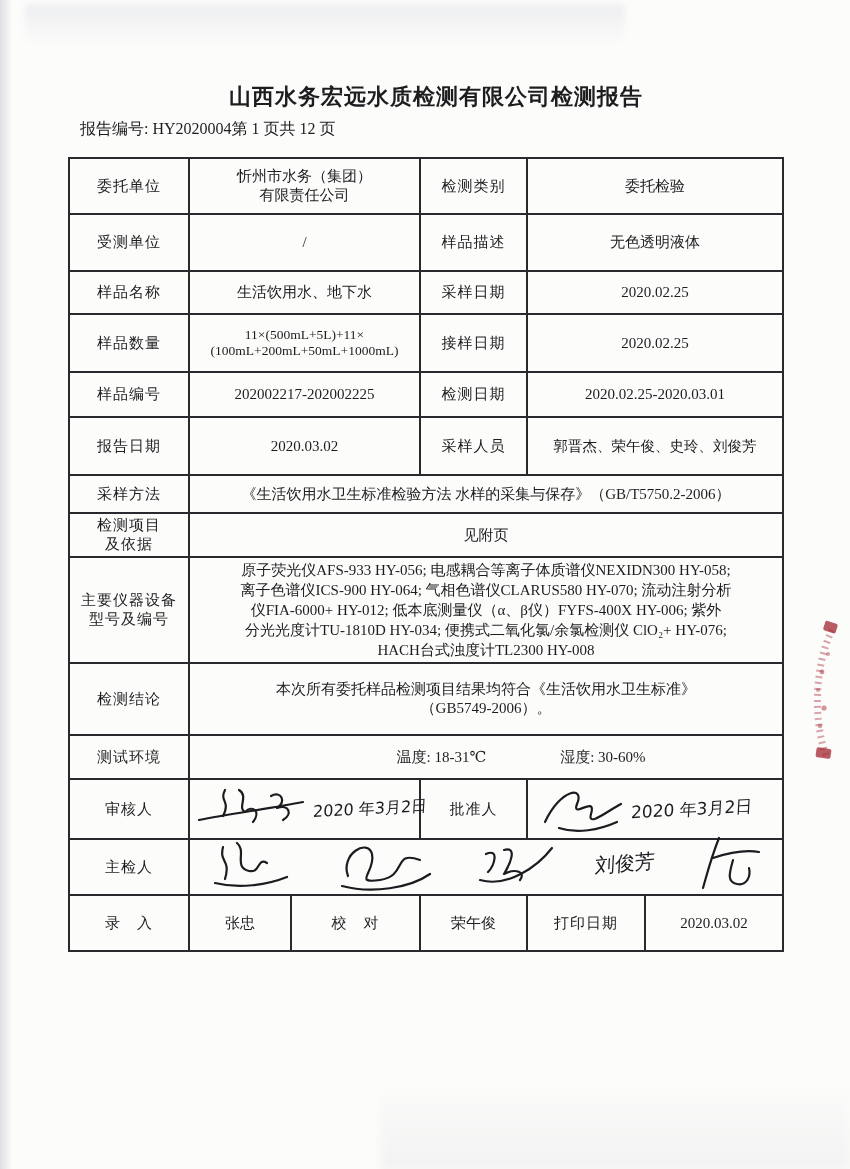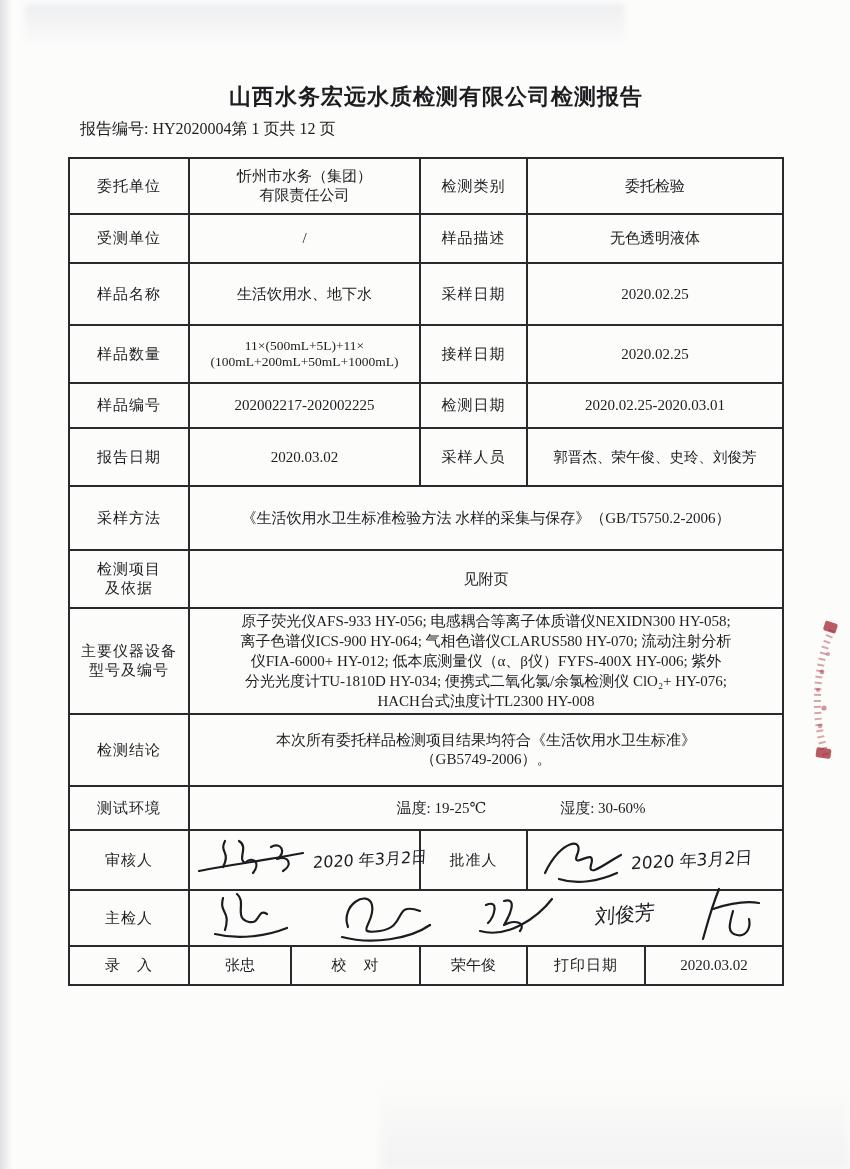--- a/index.html
+++ b/index.html
@@ -91,27 +91,27 @@
       <col style="width:138px">
   </colgroup>
   <tbody>
       <tr style="height:56px">
     <td class="lbl">委托单位</td>
     <td colspan="2" class="ml">忻州市水务（集团）
 有限责任公司</td>
     <td class="lbl">检测类别</td>
     <td colspan="2">委托检验</td>
   </tr>
-  <tr style="height:49px">
+  <tr style="height:57px">
     <td class="lbl">受测单位</td>
     <td colspan="2">/</td>
     <td class="lbl">样品描述</td>
     <td colspan="2">无色透明液体</td>
   </tr>
-  <tr style="height:62px">
+  <tr style="height:43px">
     <td class="lbl">样品名称</td>
     <td colspan="2">生活饮用水、地下水</td>
     <td class="lbl">采样日期</td>
     <td colspan="2">2020.02.25</td>
   </tr>
   <tr style="height:58px">
     <td class="lbl">样品数量</td>
     <td colspan="2" class="ml" style="font-size:13.5px">11×(500mL+5L)+11×
 (100mL+200mL+50mL+1000mL)</td>
     <td class="lbl">接样日期</td>
@@ -122,25 +122,25 @@
     <td colspan="2">202002217-202002225</td>
     <td class="lbl">检测日期</td>
     <td colspan="2">2020.02.25-2020.03.01</td>
   </tr>
   <tr style="height:58px">
     <td class="lbl">报告日期</td>
     <td colspan="2">2020.03.02</td>
     <td class="lbl">采样人员</td>
     <td colspan="2" style="padding:2px 19px;font-size:14.5px">郭晋杰、荣午俊、史玲、刘俊芳</td>
   </tr>
-  <tr style="height:64px">
+  <tr style="height:38px">
     <td class="lbl">采样方法</td>
     <td colspan="5">《生活饮用水卫生标准检验方法 水样的采集与保存》（GB/T5750.2-2006）</td>
   </tr>
-  <tr style="height:58px">
+  <tr style="height:44px">
     <td class="lbl ml">检测项目
 及依据</td>
     <td colspan="5">见附页</td>
   </tr>
   <tr style="height:100px">
     <td class="lbl ml">主要仪器设备
 型号及编号</td>
     <td colspan="5" class="ml equip">原子荧光仪AFS-933  HY-056; 电感耦合等离子体质谱仪NEXIDN300  HY-058;
 离子色谱仪ICS-900  HY-064; 气相色谱仪CLARUS580  HY-070; 流动注射分析
 仪FIA-6000+  HY-012; 低本底测量仪（α、β仪）FYFS-400X  HY-006; 紫外
@@ -148,21 +148,21 @@
 HACH台式浊度计TL2300  HY-008</td>
   </tr>
   <tr style="height:72px">
     <td class="lbl">检测结论</td>
     <td colspan="5" class="ml left-top">本次所有委托样品检测项目结果均符合《生活饮用水卫生标准》
 （GB5749-2006）。</td>
   </tr>
   <tr style="height:44px">
     <td class="lbl">测试环境</td>
     <td colspan="5" class="env-cell">
-      <span class="temp">温度: 19-25℃</span>
+      <span class="temp">温度: 18-31℃</span>
       <span>湿度: 30-60%</span>
     </td>
   </tr>
   <tr style="height:58px">
     <td class="lbl">审核人</td>
     <td colspan="2" class="sig-cell">
       <div class="sig-flex">
         <svg class="sig" width="112" height="50" viewBox="0 0 112 50">
           <path d="M4 36 C34 30 78 24 108 18"></path>
           <path d="M30 6 C24 18 36 16 28 32 M44 6 C54 12 42 24 50 28 C58 20 66 28 58 38"></path>
@@ -198,21 +198,21 @@
           <path d="M12 16 C26 10 20 28 14 34 M30 12 C44 8 36 26 30 36 C42 30 52 34 46 42"></path>
           <path d="M6 42 C34 50 64 28 78 10"></path>
         </svg>
         <span class="hw hw-name">刘俊芳</span>
         <svg class="sig" width="70" height="58" viewBox="0 0 70 58">
           <path d="M26 4 C18 24 14 40 10 54 M20 24 C38 18 54 16 66 18 M40 26 C36 40 34 48 44 50 C54 52 58 42 56 34"></path>
         </svg>
       </div>
     </td>
   </tr>
-  <tr style="height:39px">
+  <tr style="height:56px">
     <td class="lbl">录　入</td>
     <td>张忠</td>
     <td class="lbl">校　对</td>
     <td>荣午俊</td>
     <td class="lbl">打印日期</td>
     <td>2020.03.02</td>
   </tr>
 </tbody>
   </table>
 

